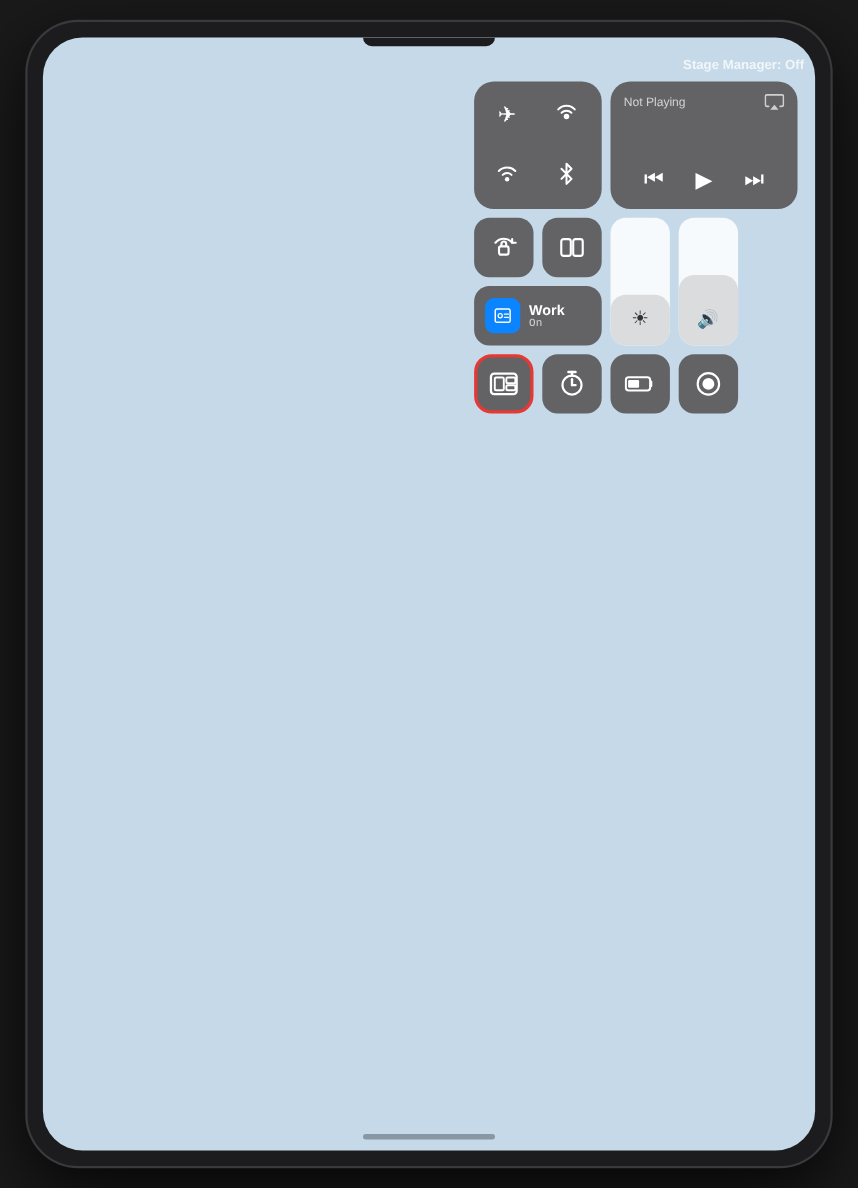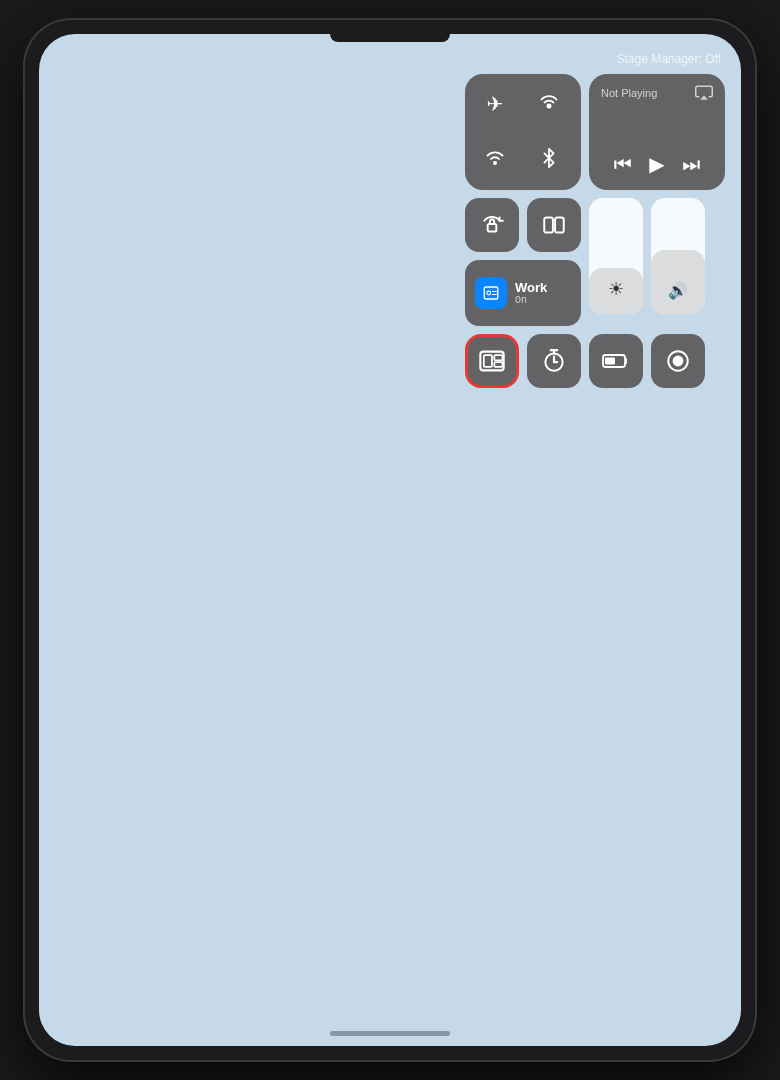--- a/index.html
+++ b/index.html
@@ -57,24 +57,24 @@
       width: 120px;
       height: 5px;
       background: rgba(0,0,0,0.3);
       border-radius: 3px;
     }
 
     
     .stage-manager-label {
       position: absolute;
       top: 18px;
-      right: 20px;
+      right: 10px;
       color: rgba(255,255,255,0.75);
       font-size: 12px;
-      font-weight: 400;
+      font-weight: 700;
     }
 
     
     .control-center {
       position: absolute;
       top: 40px;
       right: 16px;
       display: flex;
       flex-direction: column;
       gap: 8px;
@@ -122,21 +122,21 @@
 
     .connectivity-block .cc-btn.active {
       background: transparent;
     }
 
     
     .now-playing-block {
       background: #636366;
       border-radius: 18px;
       padding: 10px 12px;
-      width: 136px;
+      width: 170px;
       height: 116px;
       display: flex;
       flex-direction: column;
       justify-content: space-between;
     }
 
     .now-playing-top {
       display: flex;
       align-items: center;
       justify-content: space-between;
@@ -211,21 +211,21 @@
     }
 
     .volume-slider .cc-slider-fill {
       height: 55%;
       background: rgba(200,200,200,0.6);
     }
 
     
     .work-btn {
       width: 116px;
-      height: 66px;
+      height: 54px;
       background: #636366;
       border-radius: 14px;
       display: flex;
       align-items: center;
       padding: 0 10px;
       gap: 8px;
       cursor: pointer;
     }
 
     .work-icon-bg {

